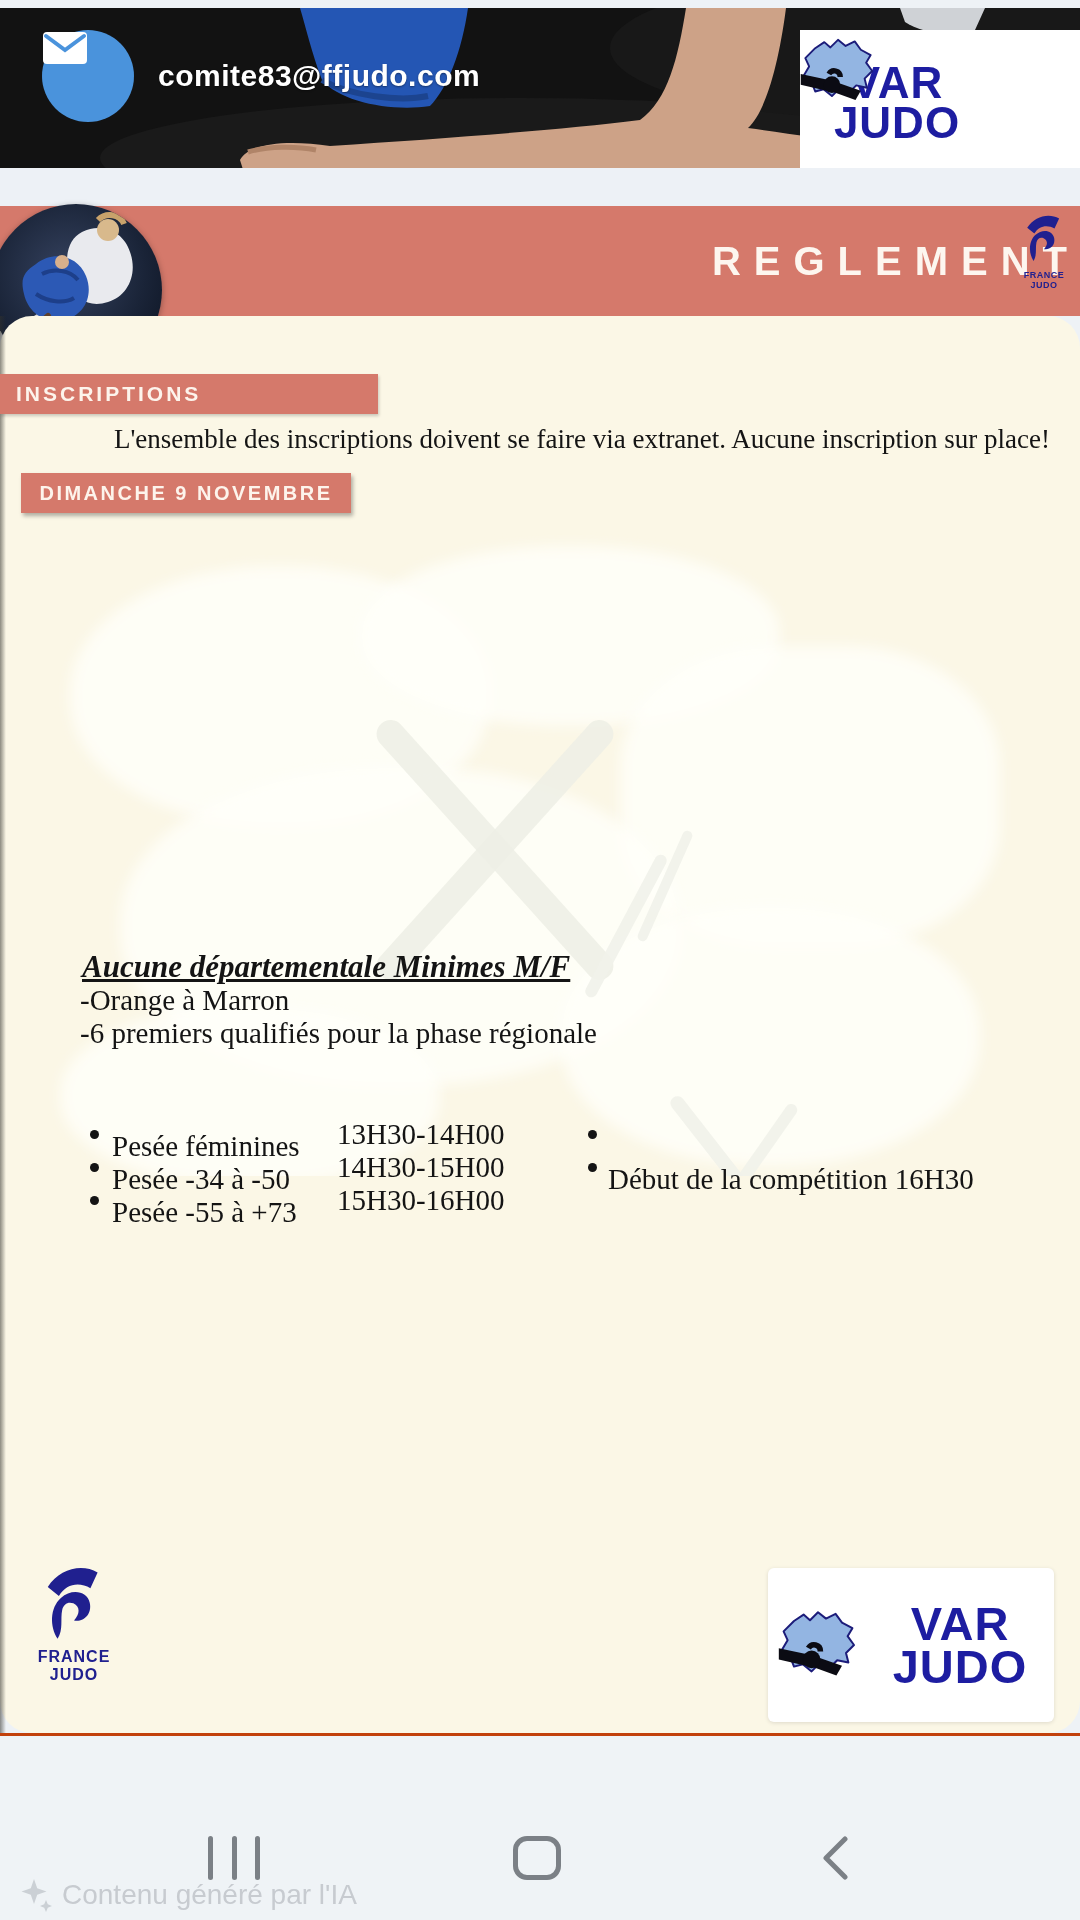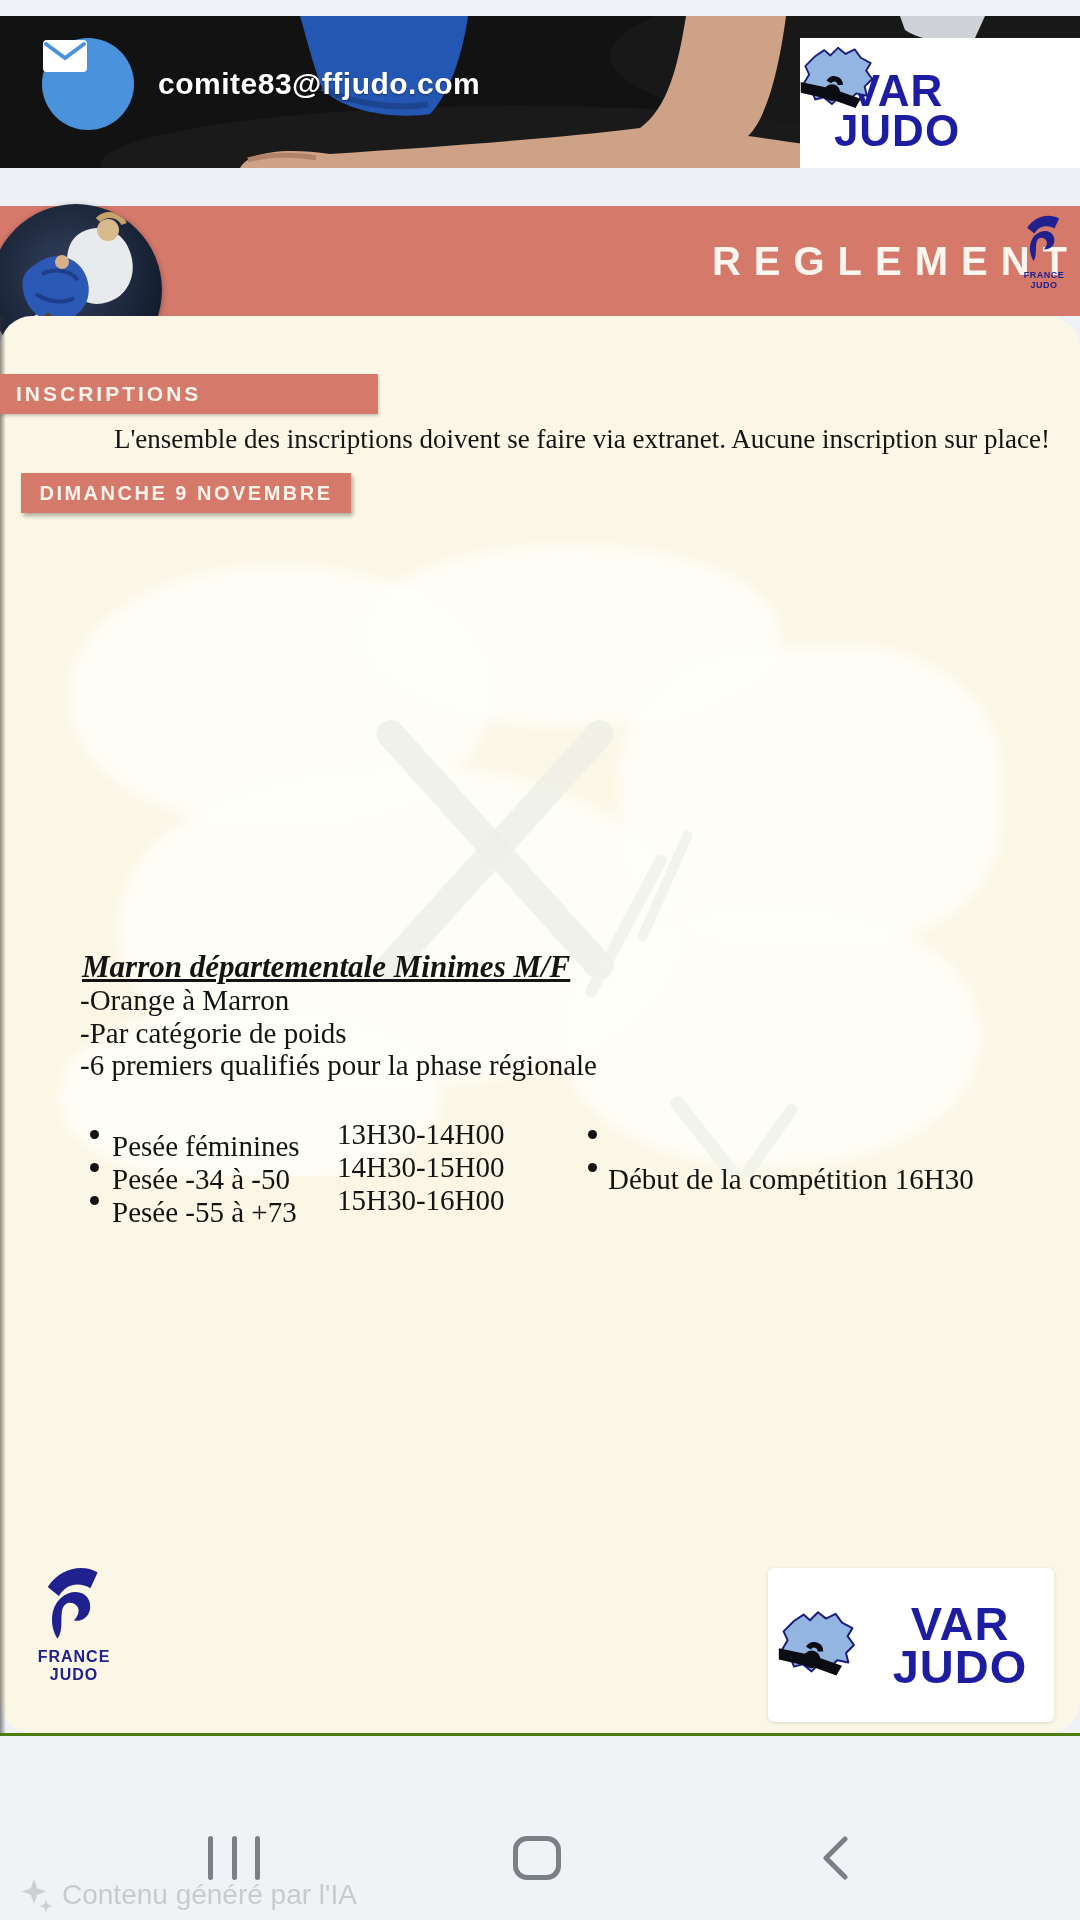--- a/index.html
+++ b/index.html
@@ -1,20 +1,20 @@
 <!DOCTYPE html>
 <html><head>
 <meta charset="utf-8">
 <style>
   html,body{margin:0;padding:0;background:#eef2f6;}
   body{width:1080px;height:1920px;position:relative;overflow:hidden;
        font-family:"Liberation Sans",sans-serif;}
 
   
-  .top-bar{position:absolute;left:0;top:16px;width:1080px;height:168px;background:#121212;overflow:hidden;}
+  .top-bar{position:absolute;left:0;top:8px;width:1080px;height:168px;background:#121212;overflow:hidden;}
   .top-bar svg{position:absolute;left:0;top:0;}
   .email-chip{position:absolute;left:42px;top:22px;display:flex;align-items:center;gap:24px;}
   .email-circle{width:92px;height:92px;border-radius:50%;background:#4a93dc;display:flex;align-items:center;justify-content:center;}
   .email-text{color:#ffffff;font-size:30px;font-weight:bold;letter-spacing:.5px;text-shadow:0 1px 2px rgba(0,0,0,.4);}
   .top-logo-box{position:absolute;left:800px;top:22px;width:280px;height:146px;background:#ffffff;display:flex;align-items:center;justify-content:flex-start;padding-left:4px;box-sizing:border-box;gap:4px;}
   .var-text{color:#1d1da1;font-weight:800;text-align:center;line-height:.92;}
   .top-logo-box .var-text{font-size:44px;letter-spacing:1px;width:186px;}
 
   
   .band{position:absolute;left:0;top:168px;width:1080px;height:38px;background:#edf1f6;}
@@ -61,21 +61,21 @@
   .schedule-right .s-row .lbl{left:40px;}
 
   .logo-fj-bottom{position:absolute;left:26px;top:1246px;width:96px;text-align:center;}
   .logo-fj-bottom .fj-text{color:#20208f;font-weight:800;font-size:16px;line-height:1.12;letter-spacing:1px;}
   .logo-var-bottom{position:absolute;left:768px;top:1252px;width:286px;height:154px;background:#ffffff;border-radius:6px;
     box-shadow:0 1px 4px rgba(0,0,0,.12);display:flex;align-items:center;justify-content:flex-start;padding-left:10px;box-sizing:border-box;gap:8px;}
   .logo-var-bottom .var-text{font-size:47px;width:188px;letter-spacing:1px;}
 
   
   .bottom-bar{position:absolute;left:0;top:1733px;width:1080px;height:187px;background:#eff3f6;
-    border-top:3px solid #4d7c0f;box-sizing:border-box;}
+    border-top:3px solid #c2410c;box-sizing:border-box;}
   .nav-recents{position:absolute;left:208px;top:100px;width:52px;height:44px;display:flex;justify-content:space-between;}
   .nav-recents i{display:block;width:5px;height:44px;background:#7b8086;border-radius:3px;}
   .nav-home{position:absolute;left:513px;top:100px;width:38px;height:34px;border:5px solid #7b8086;border-radius:14px;}
   .nav-back{position:absolute;left:822px;top:100px;width:26px;height:44px;}
   .ai-note{position:absolute;left:20px;top:142px;display:flex;align-items:center;gap:8px;color:#c7cbd0;font-size:28px;}
 </style>
 </head>
 <body>
 
 <div class="top-bar">
@@ -171,25 +171,24 @@
     <div class="blob" style="left:560px;top:380px;width:420px;height:260px;"></div>
     <div class="blob" style="left:60px;top:480px;width:380px;height:180px;"></div>
     <div class="xbar" style="left:481px;top:154px;transform:rotate(42deg);"></div>
     <div class="xbar" style="left:481px;top:154px;transform:rotate(-42deg);"></div>
     <div class="stroke" style="left:620px;top:320px;width:12px;height:160px;transform:rotate(28deg);"></div>
     <div class="stroke" style="left:660px;top:300px;width:10px;height:120px;transform:rotate(24deg);"></div>
     <div class="stroke" style="left:700px;top:560px;width:14px;height:110px;transform:rotate(-38deg);"></div>
     <div class="stroke" style="left:760px;top:570px;width:12px;height:100px;transform:rotate(35deg);"></div>
   </div>
 
-  <div class="cup-heading">Marron départementale Minimes M/F</div>
+  <div class="cup-heading">Aucune départementale Minimes M/F</div>
 
   <div class="cup-details">
     <div>-Orange à Marron</div>
-    <div>-Par catégorie de poids</div>
     <div>-6 premiers qualifiés pour la phase régionale</div>
   </div>
 
   <div class="schedule-left">
     <div class="s-row">
       <span class="dot"></span>
       <span class="lbl">Pesée féminines</span>
       <span class="tim">13H30-14H00</span>
     </div>
     <div class="s-row">

